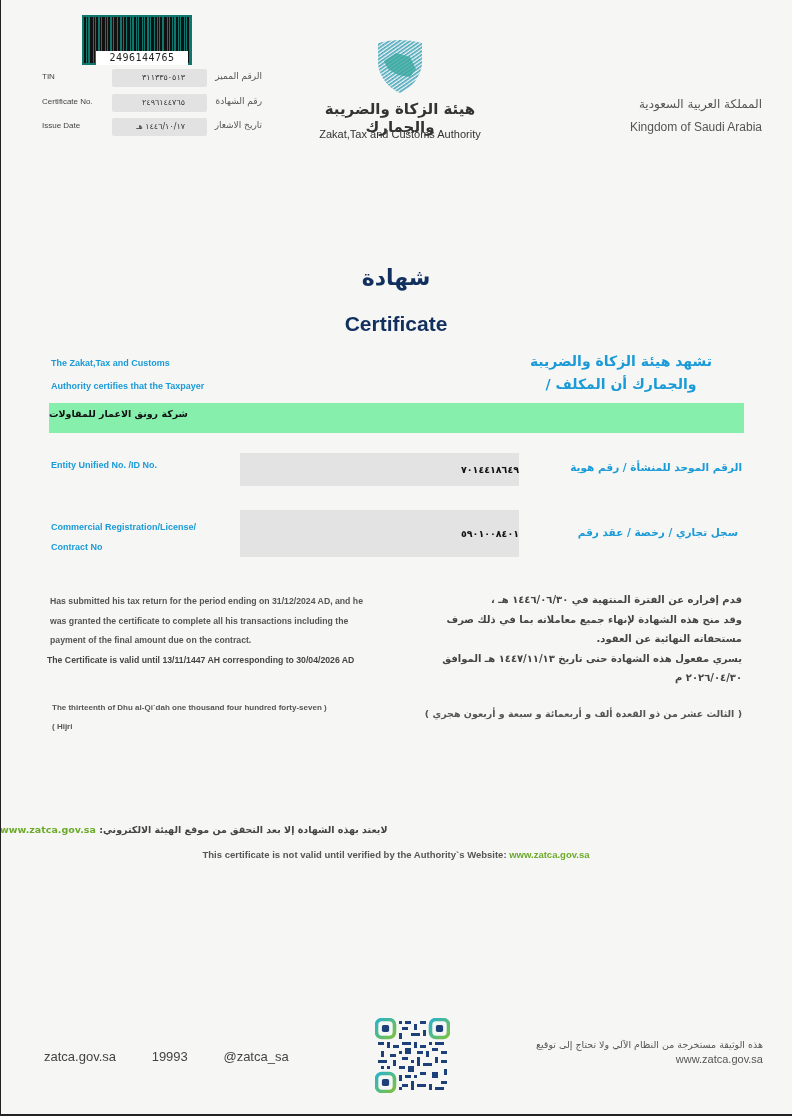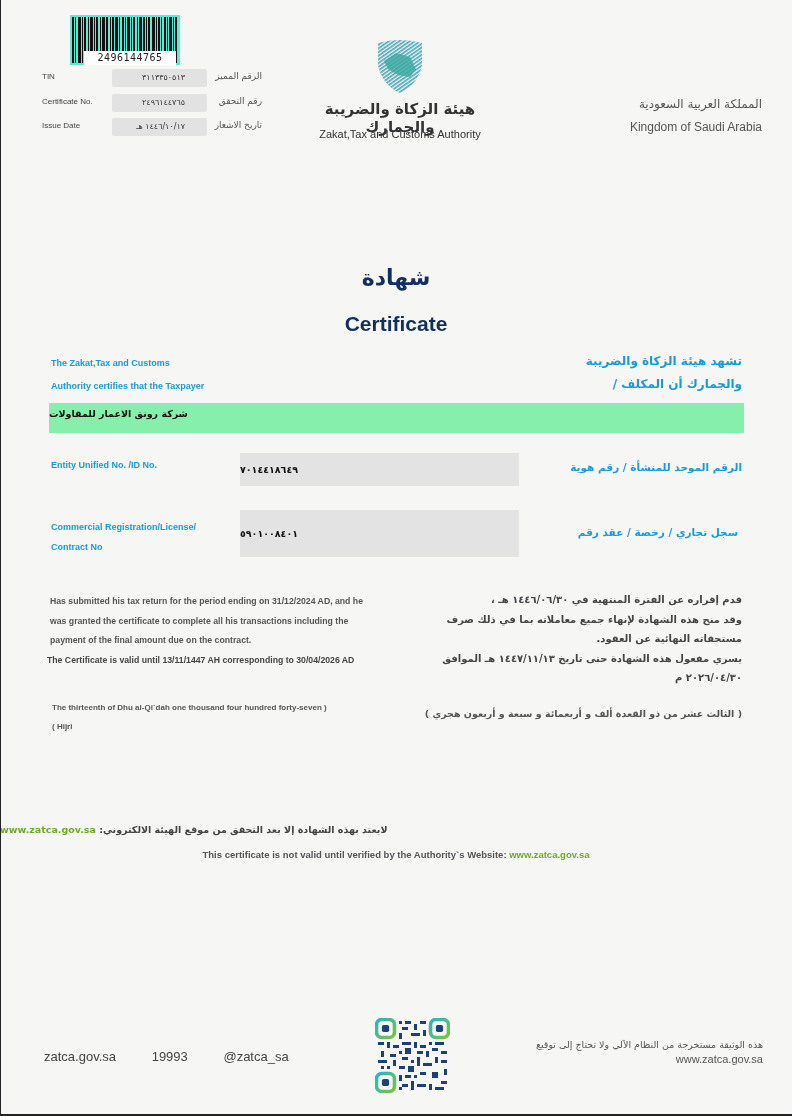--- a/index.html
+++ b/index.html
@@ -1,39 +1,39 @@
 <!DOCTYPE html>
 <html><head>
 <meta charset="utf-8">
 <style>
   html, body { margin: 0; padding: 0; }
   body { width: 792px; height: 1116px; background: #ffffff; position: relative; overflow: hidden; font-family: "DejaVu Sans", sans-serif; }
   .page { position: absolute; left: 0; top: 0; width: 792px; height: 1116px; background: #f6f6f5; box-sizing: border-box; }
   .edge-left { position: absolute; left: 0; top: 0; width: 1px; height: 1116px; background: #222; }
   .edge-bottom { position: absolute; left: 0; bottom: 0; width: 792px; height: 2px; background: #222; }
   .abs { position: absolute; }
-  .barcode { left: 70px; top: 15px; width: 110px; height: 50px; background: #5eead4; }
+  .barcode { left: 82px; top: 15px; width: 110px; height: 50px; background: #0f766e; }
   .barcode svg { display: block; }
   .barcode-num { position: absolute; left: 14px; top: 36px; width: 92px; height: 14px; background: #fff; font-family: "DejaVu Sans Mono", monospace; font-size: 10px; color: #222; text-align: center; line-height: 14px; letter-spacing: 0.5px; }
   .meta-row { position: absolute; left: 42px; width: 230px; height: 18px; }
   .meta-label-en { position: absolute; left: 0; top: 3px; font-family: "Liberation Sans", sans-serif; font-size: 8px; color: #444; }
   .meta-value { position: absolute; left: 70px; top: 0; width: 95px; height: 18px; background: #e2e2e2; border-radius: 2px; font-size: 8px; color: #333; text-align: right; padding-right: 22px; box-sizing: border-box; line-height: 18px; direction: rtl; }
   .meta-label-ar { position: absolute; right: 10px; top: 2px; font-size: 9px; color: #555; direction: rtl; }
   .logo { left: 370px; top: 35px; width: 60px; height: 62px; }
   .zatca-ar { left: 290px; top: 100px; width: 220px; text-align: center; font-size: 15px; font-weight: bold; color: #333; direction: rtl; }
   .zatca-en { left: 290px; top: 128px; width: 220px; text-align: center; font-family: "Liberation Sans", sans-serif; font-size: 11px; color: #333; }
   .ksa-ar { left: 580px; top: 97px; width: 182px; text-align: right; font-size: 12px; color: #555; direction: rtl; }
   .ksa-en { left: 580px; top: 120px; width: 182px; text-align: right; font-family: "Liberation Sans", sans-serif; font-size: 12px; color: #555; }
   .title-ar { left: 0; top: 265px; width: 792px; text-align: center; font-size: 22px; font-weight: bold; color: #12305e; direction: rtl; }
   .title-en { left: 0; top: 312px; width: 792px; text-align: center; font-family: "Liberation Sans", sans-serif; font-size: 21px; font-weight: bold; color: #12305e; }
   .blue { color: #1a9bd7; font-weight: bold; }
   .intro-en { left: 51px; top: 352px; font-family: "Liberation Sans", sans-serif; font-size: 9px; line-height: 23px; }
-  .intro-ar { left: 500px; top: 350px; width: 242px; text-align: right; font-size: 12px; line-height: 23px; direction: rtl; }
+  .intro-ar { left: 500px; top: 350px; width: 242px; text-align: center; font-size: 14px; line-height: 23px; direction: rtl; }
   .name-bar { left: 49px; top: 403px; width: 695px; height: 30px; background: #86efac; text-align: left; font-size: 9.5px; font-weight: bold; color: #111; line-height: 22px; direction: rtl; }
-  .field-value { left: 240px; width: 279px; background: #e3e3e3; text-align: left; font-size: 9.5px; font-weight: bold; color: #111; direction: rtl; }
+  .field-value { left: 240px; width: 279px; background: #e3e3e3; text-align: right; font-size: 9.5px; font-weight: bold; color: #111; direction: rtl; }
   .label-en { left: 51px; font-family: "Liberation Sans", sans-serif; font-size: 9px; }
   .label-ar { width: 200px; text-align: right; font-size: 10.5px; direction: rtl; }
   .body-en { left: 50px; top: 592px; width: 370px; font-family: "Liberation Sans", sans-serif; font-size: 8.7px; font-weight: bold; color: #555; line-height: 19.5px; }
   .body-en .valid { color: #444; margin-left: -3px; }
   .body-ar { left: 420px; top: 590px; width: 322px; text-align: right; font-size: 10px; font-weight: bold; color: #444; line-height: 19.5px; direction: rtl; }
   .hijri-en { left: 52px; top: 698px; font-family: "Liberation Sans", sans-serif; font-size: 8px; font-weight: bold; color: #555; line-height: 19px; }
   .hijri-ar { left: 400px; top: 708px; width: 342px; text-align: right; font-size: 9.5px; font-weight: bold; color: #555; direction: rtl; }
   .verify-ar { left: 0; top: 824px; width: 792px; text-align: left; font-size: 9.5px; font-weight: bold; color: #444; direction: rtl; }
   .verify-en { left: 0; top: 849px; width: 792px; text-align: center; font-family: "Liberation Sans", sans-serif; font-size: 9.5px; font-weight: bold; color: #555; }
   .green { color: #6bab2a; }
@@ -92,21 +92,21 @@
   </div>
 
   <div class="meta-row" style="top:69px;">
     <span class="meta-label-en">TIN</span>
     <span class="meta-value">٣١١٣٣٥٠٥١٣</span>
     <span class="meta-label-ar">الرقم المميز</span>
   </div>
   <div class="meta-row" style="top:94px;">
     <span class="meta-label-en">Certificate No.</span>
     <span class="meta-value">٢٤٩٦١٤٤٧٦٥</span>
-    <span class="meta-label-ar">رقم التحقق</span>
+    <span class="meta-label-ar">رقم الشهادة</span>
   </div>
   <div class="meta-row" style="top:118px;">
     <span class="meta-label-en">Issue Date</span>
     <span class="meta-value">١٤٤٦/١٠/١٧ هـ</span>
     <span class="meta-label-ar">تاريخ الاشعار</span>
   </div>
 
   <div class="abs logo">
     <svg width="60" height="62" viewBox="0 0 60 62">
       <defs>

